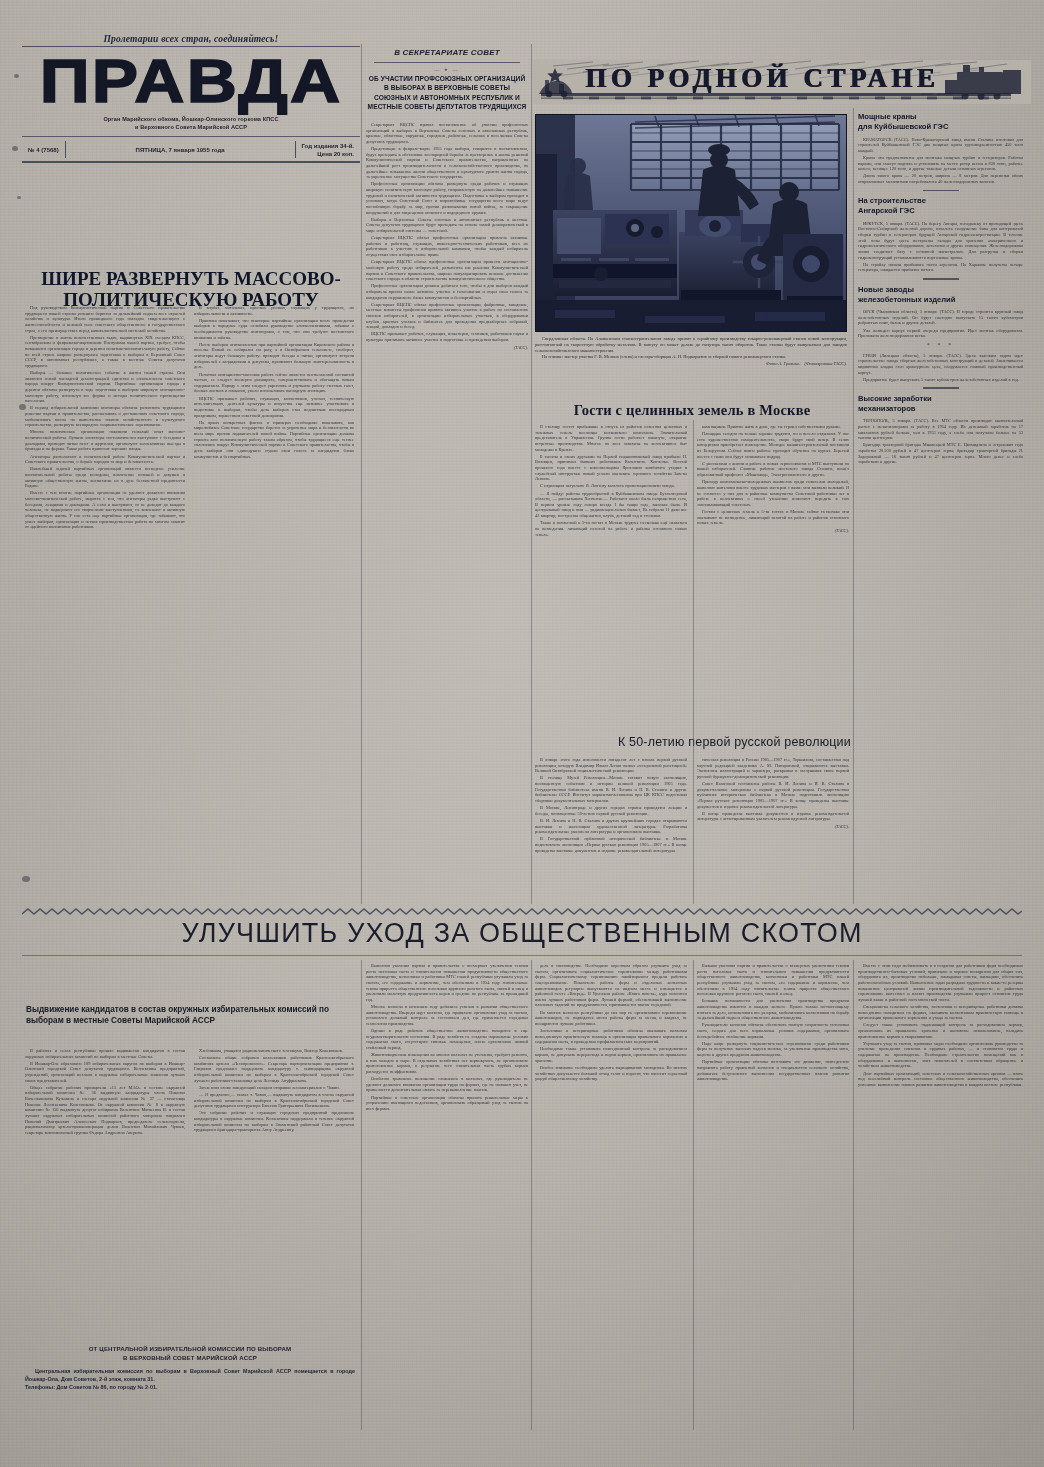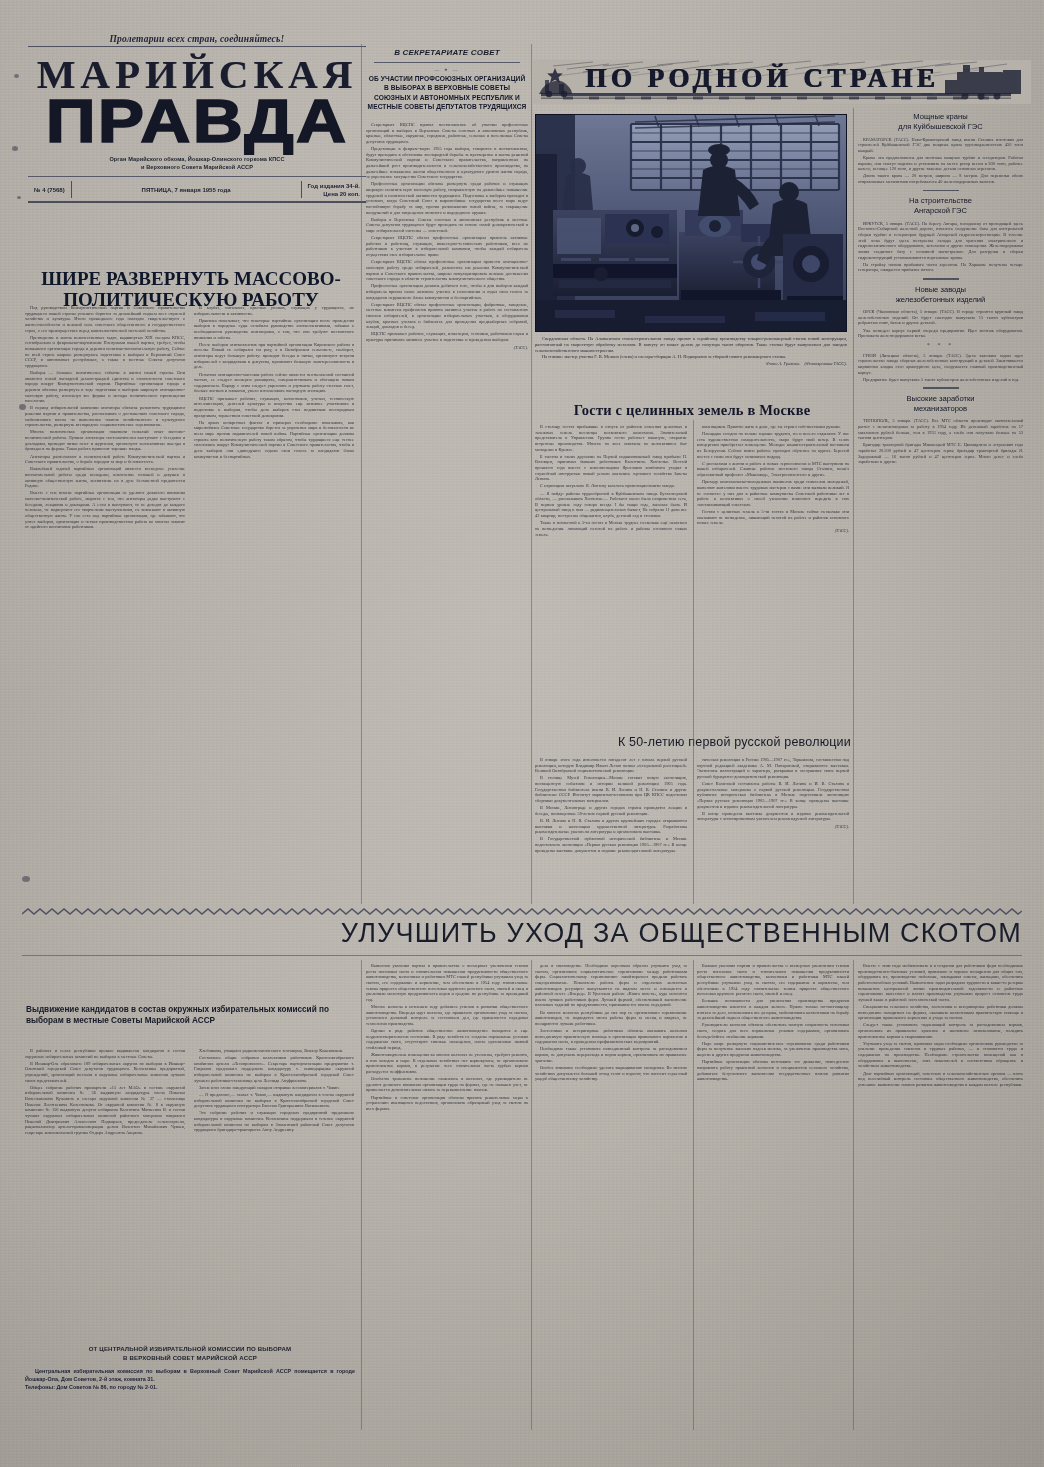--- a/index.html
+++ b/index.html
@@ -36,21 +36,21 @@
     word-spacing:0.3px;
     opacity:.93;
   }
   .body-col p{margin:0 0 1.5px 0;text-indent:5px;}
   .short-rule{width:36px;height:1.6px;background:#3a3d4c;margin:5px auto;opacity:.8;}
   .stars{text-align:center;font-size:6px;letter-spacing:3px;color:#3a3d4c;margin:3px 0;}
   .vline{position:absolute;width:0;border-left:0.7px solid #5a5e6e;opacity:.55;}
   .sig{text-align:right;font-style:italic;font-size:4.3px;margin-top:2px;}
 
   
-  #masthead{position:absolute;left:28px;top:34px;width:338px;}
+  #masthead{position:absolute;left:22px;top:34px;width:338px;}
   .slogan{
     font-family:"Liberation Serif", serif;
     font-style:italic;font-weight:bold;
     font-size:9.5px;text-align:center;
     color:#23263a;letter-spacing:.2px;
     margin-bottom:2px;
   }
   .slogan-rule{border-bottom:1.1px solid #3c4052;width:100%;margin-bottom:7px;opacity:.85;}
   .title1{
     font-family:"Liberation Serif", serif;
@@ -182,52 +182,51 @@
     font-size:12.5px;text-align:right;color:#171a28;letter-spacing:.2px;
   }
   #r1{position:absolute;left:535px;top:757px;width:152px;}
   #r2{position:absolute;left:697px;top:757px;width:152px;}
 
   #uluch-col2{position:absolute;left:535px;top:963px;width:152px;}
   #uluch-col3{position:absolute;left:697px;top:963px;width:152px;}
 
   
   .rh{
-    font-family:"Liberation Sans", sans-serif;font-weight:normal;
-    font-size:7.6px;text-align:center;line-height:1.35;color:#14172a;
+    font-family:"Liberation Sans", sans-serif;font-weight:bold;
+    font-size:7.6px;line-height:1.35;color:#14172a;
     margin:0 0 4px 0;
   }
   #col5{position:absolute;left:858px;top:112px;width:165px;}
   #col5 .blk{margin-bottom:2px;}
   #uluch-col4{position:absolute;left:858px;top:963px;width:165px;}
 
   
   #zig{position:absolute;left:22px;top:908px;width:1000px;height:8px;}
   #uluch-head{
     position:absolute;left:22px;top:918px;width:1000px;
     font-family:"Liberation Sans", sans-serif;
-    font-size:27px;text-align:right;color:#1a1d2c;letter-spacing:1.2px;
+    font-size:27px;text-align:center;color:#1a1d2c;letter-spacing:1.2px;
     font-weight:normal;
   }
   #zig2{position:absolute;left:22px;top:955px;width:1000px;border-top:1px solid #4a4e62;opacity:.6;}
 
   
   .speck{position:absolute;background:#3a3d4c;border-radius:50%;opacity:.55;z-index:3;}
 </style>
 </head>
 <body>
 
 <div class="paper"></div>
 
 <div class="sheet">
 
   <div id="masthead">
     <div class="slogan">Пролетарии всех стран, соединяйтесь!</div>
     <div class="slogan-rule"></div>
-    <div class="title1">МАРИЙСКАЯ</div>
     <div class="title2">ПРАВДА</div>
     <div class="organ">
       <div>Орган Марийского обкома, Йошкар-Олинского горкома КПСС</div>
       <div>и Верховного Совета Марийской АССР</div>
     </div>
     <div class="mast-rule"></div>
     <div class="dateline">
       <div class="c">№ 4 (7568)</div>
       <div class="c mid">ПЯТНИЦА, 7 января 1955 года</div>
       <div class="c right">

